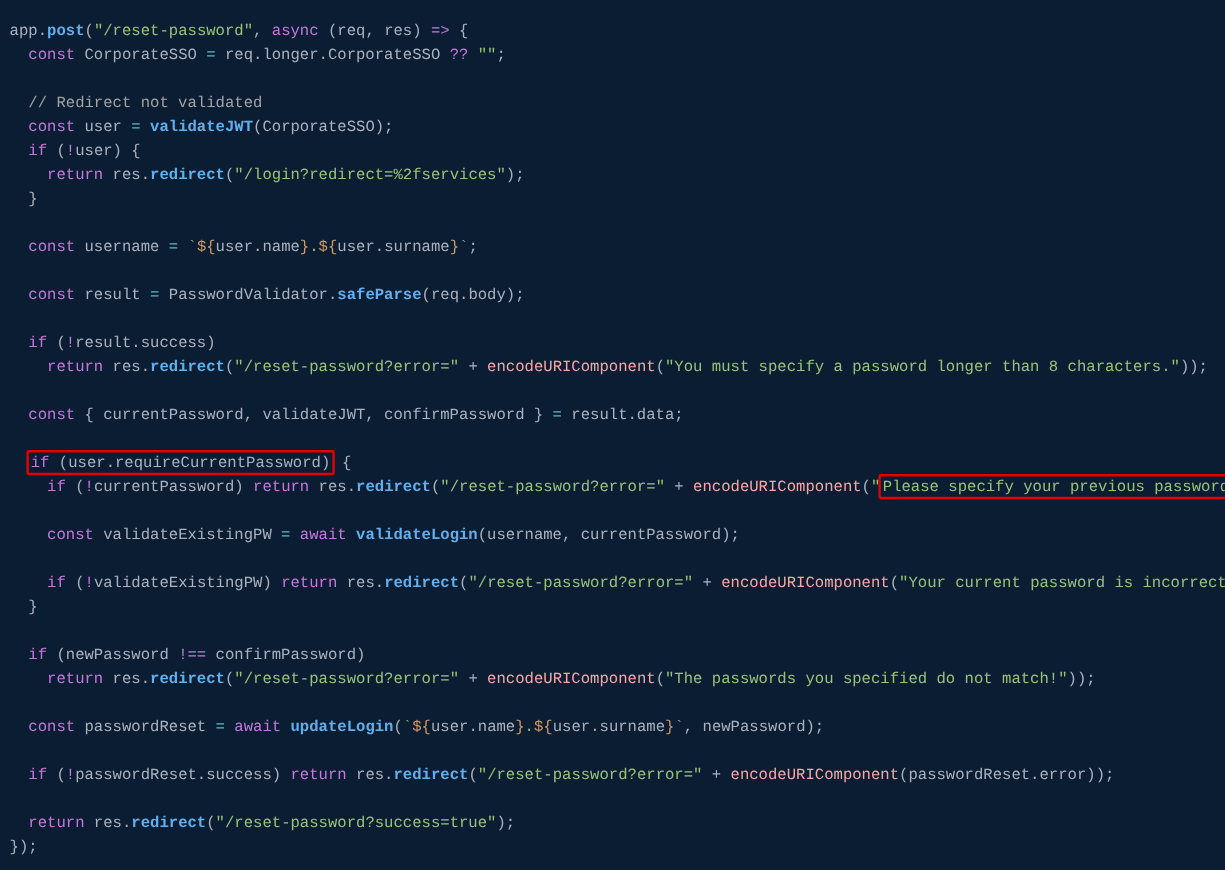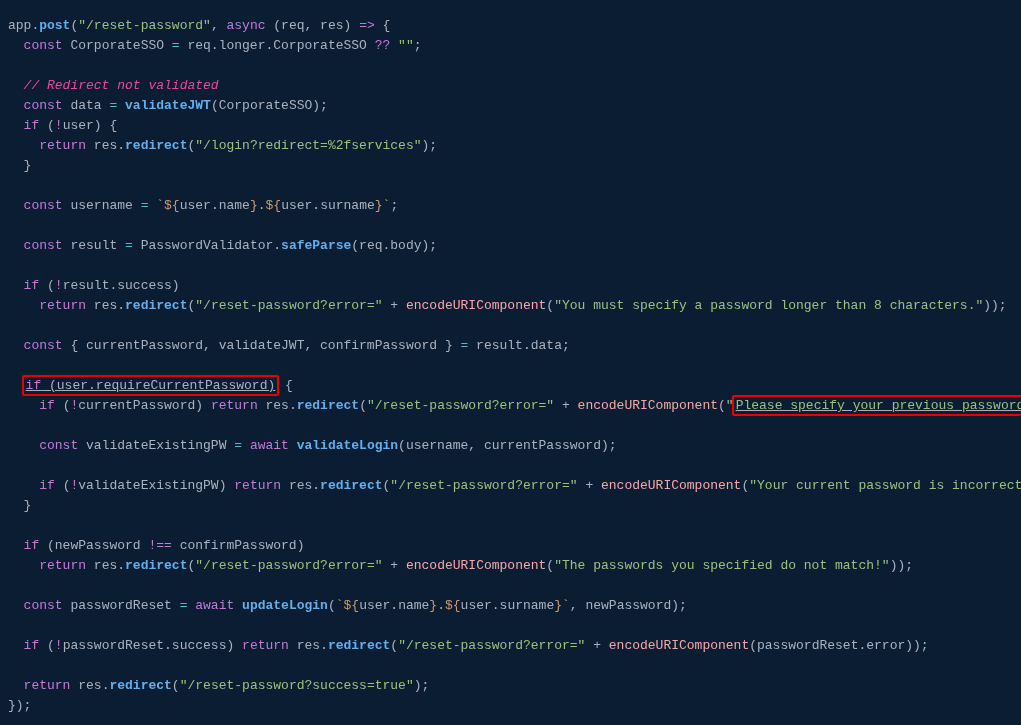--- a/index.html
+++ b/index.html
@@ -17,40 +17,39 @@
   pre {
     margin: 0;
     padding: 16px 8px 8px 8px;
     white-space: pre;
     font-family: inherit;
   }
   .kw { color: #c678dd; text-align: right; }
   .fn { color: #61afef; font-weight: bold; }
   .str { color: #98c379; }
   .call { color: #fca5a5; }
-  .cmt { color: #ec4899; font-style: italic; }
+  .cmt { color: #a3a3a3; }
   .op { color: #56b6c2; }
   .txt { color: #abb2bf; }
   .tmpl { color: #d19a66; }
   .hl {
     border: 2px solid #e60000;
     border-radius: 2px;
     padding: 1px 2px;
     margin: -1px -2px;
-    text-decoration: underline;
   }
 </style>
 </head>
 <body>
 
 <pre><span class="txt">app</span><span class="txt">.</span><span class="fn">post</span><span class="txt">(</span><span class="str">"/reset-password"</span><span class="txt">, </span><span class="kw">async</span><span class="txt"> (req, res) </span><span class="kw">=&gt;</span><span class="txt"> {</span>
   <span class="kw">const</span><span class="txt"> CorporateSSO </span><span class="op">=</span><span class="txt"> req.longer.CorporateSSO </span><span class="kw">??</span><span class="str"> ""</span><span class="txt">;</span>
 
   <span class="cmt">// Redirect not validated</span>
-  <span class="kw">const</span><span class="txt"> data </span><span class="op">=</span><span class="fn"> validateJWT</span><span class="txt">(CorporateSSO);</span>
+  <span class="kw">const</span><span class="txt"> user </span><span class="op">=</span><span class="fn"> validateJWT</span><span class="txt">(CorporateSSO);</span>
   <span class="kw">if</span><span class="txt"> (</span><span class="kw">!</span><span class="txt">user) {</span>
     <span class="kw">return</span><span class="txt"> res.</span><span class="fn">redirect</span><span class="txt">(</span><span class="str">"/login?redirect=%2fservices"</span><span class="txt">);</span>
   <span class="txt">}</span>
 
   <span class="kw">const</span><span class="txt"> username </span><span class="op">=</span><span class="str"> `</span><span class="tmpl">${</span><span class="txt">user.name</span><span class="tmpl">}</span><span class="str">.</span><span class="tmpl">${</span><span class="txt">user.surname</span><span class="tmpl">}</span><span class="str">`</span><span class="txt">;</span>
 
   <span class="kw">const</span><span class="txt"> result </span><span class="op">=</span><span class="txt"> PasswordValidator.</span><span class="fn">safeParse</span><span class="txt">(req.body);</span>
 
   <span class="kw">if</span><span class="txt"> (</span><span class="kw">!</span><span class="txt">result.success)</span>
     <span class="kw">return</span><span class="txt"> res.</span><span class="fn">redirect</span><span class="txt">(</span><span class="str">"/reset-password?error="</span><span class="txt"> + </span><span class="call">encodeURIComponent</span><span class="txt">(</span><span class="str">"You must specify a password longer than 8 characters."</span><span class="txt">));</span>

